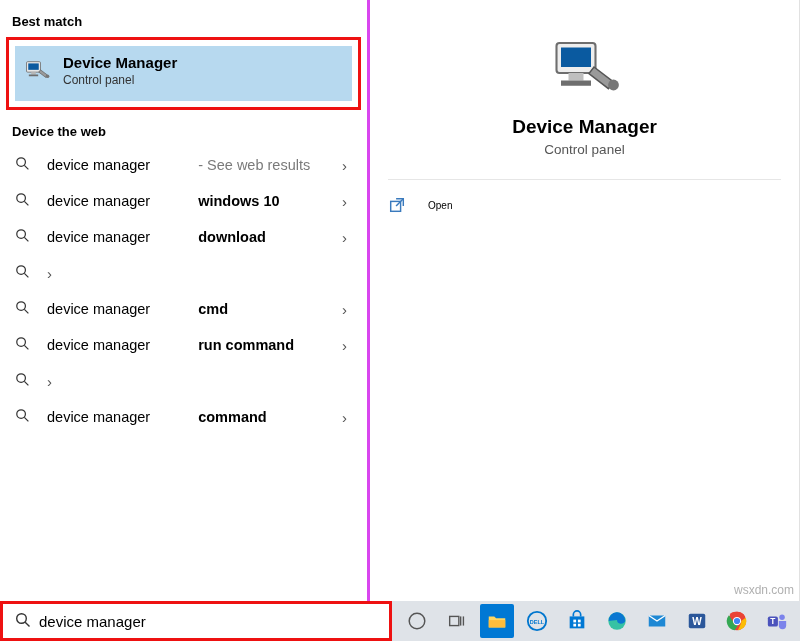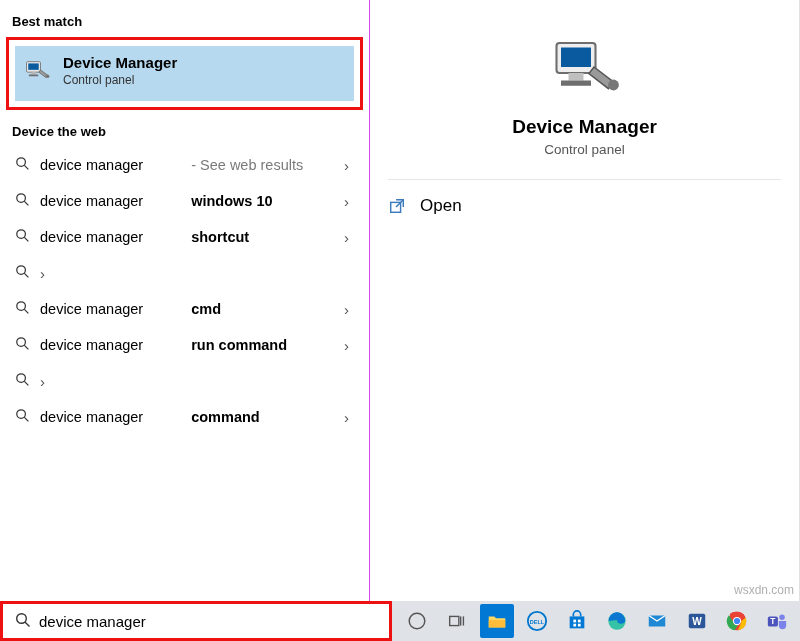--- a/index.html
+++ b/index.html
@@ -1,38 +1,38 @@
 <!DOCTYPE html>
 <html><head>
 <meta charset="utf-8">
 <style>
   * { margin:0; padding:0; box-sizing:border-box; font-family:"Segoe UI",Arial,sans-serif; }
   body { width:800px; height:641px; background:#fff; overflow:hidden; position:relative; font-size:14px; color:#000; }
   .top-bar { position:absolute; top:0; left:16px; width:27px; height:4px; background:#0078d4; }
-  .search-results { position:absolute; top:0; left:0; width:370px; height:601px; background:#fff; border-right:1px solid #d946ef; }
+  .search-results { position:absolute; top:0; left:0; width:370px; height:601px; background:#fff; border-right:3px solid #d946ef; }
   .section-header { font-size:13px; font-weight:600; padding:14px 12px 8px 12px; }
   .best-match { margin:0 6px; border:3px solid #e11; padding:6px 6px 6px 6px; }
   .best-match-inner { display:flex; align-items:center; gap:12px; background:#b7d9ef; padding:8px 8px 14px 8px; }
   .dm-icon-sm { width:28px; height:28px; flex:0 0 28px; display:flex; align-items:center; justify-content:center; }
   .bm-title { font-size:15px; font-weight:600; }
   .bm-sub { font-size:12px; color:#333; margin-top:2px; }
   .web-list { padding:0 8px; }
-  .web-item { display:flex; align-items:center; height:36px; padding:0 6px; gap:10px; cursor:default; }
+  .web-item { display:flex; align-items:center; height:36px; padding:0 6px; gap:17px; cursor:default; }
   .si { width:16px; text-align:center; color:#333; font-size:14px; }
   .web-text { flex:1 1 auto; font-size:14.5px; color:#000; white-space:nowrap; overflow:hidden; text-overflow:ellipsis; }
   .web-text .pre { font-weight:400; }
   .web-text b { font-weight:600;margin-left:44px; }
   .hint { color:#7a7a7a; }
   .chev { color:#555; font-size:15px; padding-right:6px; }
   .details { position:absolute; top:0; left:370px; right:0; height:601px; border-right:1px solid #e1e1e1; background:#fff; }
   .dm-icon-lg { width:72px; height:72px; margin:34px auto 10px auto; display:block; }
   .details h2 { text-align:center; font-weight:600; font-size:19px; margin-top:4px; }
   .details .sub { text-align:center; font-size:13.5px; color:#555; margin-top:4px; }
   .divider { border:none; border-top:1px solid #e6e6e6; margin:22px 18px 0 18px; }
-  .open-row { display:flex; align-items:center; gap:14px; padding:16px 18px; cursor:default; font-size:17px; }
+  .open-row { display:flex; align-items:center; gap:22px; padding:16px 18px; cursor:default; font-size:10px; }
   .open-ic { width:18px; height:18px; color:#3a7abd; }
   .bottom { position:absolute; bottom:0; left:0; width:800px; height:40px; display:flex; align-items:stretch; }
   .search-wrap { width:396px; height:40px; border:3px solid #e11; display:flex; align-items:center; background:#fff; }
   .search-wrap .si2 { width:16px; margin:0 8px 0 12px; color:#333; }
   .search-input { border:none; outline:none; flex:1; height:100%; font-size:15px; background:transparent; }
   .taskbar { flex:1; display:flex; align-items:center; gap:6px; padding:0 6px 0 8px; background:#dfe3e8; }
   .t-icon { width:34px; height:34px; display:flex; align-items:center; justify-content:center; border-radius:2px; font-size:17px; }
   .t-icon svg { width:22px; height:22px; }
   .watermark { position:absolute; right:6px; bottom:44px; font-size:12px; color:#b0b0b0; }
 </style>
@@ -80,21 +80,21 @@
             <line x1="10" y1="10" x2="14.3" y2="14.3" stroke="#333" stroke-width="1.3"></line>
           </svg></span>
         <span class="web-text"><span class="pre">device manager </span><b>windows 10</b><span class="hint"></span></span>
         <span class="chev">›</span>
       </div>
       <div class="web-item">
         <span class="si"><svg width="15" height="15" viewBox="0 0 16 16">
             <circle cx="6.5" cy="6.5" r="4.6" fill="none" stroke="#333" stroke-width="1.3"></circle>
             <line x1="10" y1="10" x2="14.3" y2="14.3" stroke="#333" stroke-width="1.3"></line>
           </svg></span>
-        <span class="web-text"><span class="pre">device manager </span><b>shortcut</b><span class="hint"></span></span>
+        <span class="web-text"><span class="pre">device manager </span><b>download</b><span class="hint"></span></span>
         <span class="chev">›</span>
       </div>
       <div class="web-item">
         <span class="si"><svg width="15" height="15" viewBox="0 0 16 16">
             <circle cx="6.5" cy="6.5" r="4.6" fill="none" stroke="#333" stroke-width="1.3"></circle>
             <line x1="10" y1="10" x2="14.3" y2="14.3" stroke="#333" stroke-width="1.3"></line>
           </svg></span>
         <span class="chev">›</span>
       </div>
       <div class="web-item">

